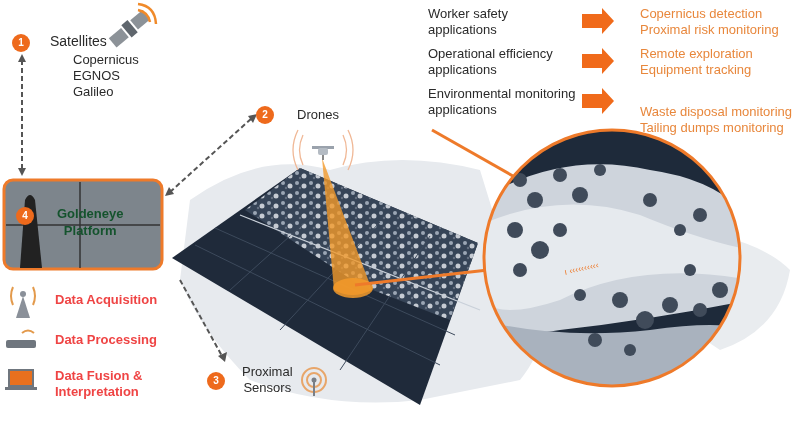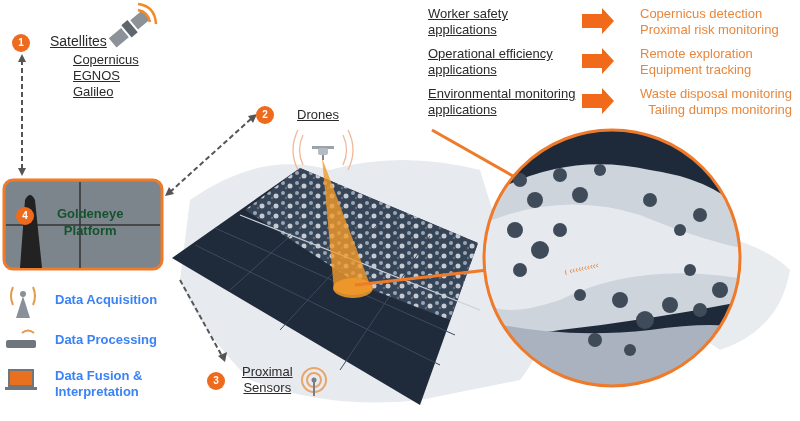--- a/index.html
+++ b/index.html
@@ -1,21 +1,21 @@
 <!DOCTYPE html>
 <html><head>
 <meta charset="utf-8">
 <style>
   html,body{margin:0;padding:0;background:#fff;}
   body{width:800px;height:421px;position:relative;overflow:hidden;font-family:"Liberation Sans",sans-serif;}
   .abs{position:absolute;}
   .badge{position:absolute;width:18px;height:18px;border-radius:50%;background:#ee6a1c;color:#fff;font-size:10px;font-weight:bold;text-align:center;line-height:18px;}
-  .dark{color:#2a2a2a;font-size:13px;line-height:16px;text-decoration:underline;}
+  .dark{color:#2a2a2a;font-size:13px;line-height:16px;}
   .orange{color:#e8873c;font-size:13px;line-height:16px;}
-  .legend-text{color:#3b82f6;font-size:13px;line-height:16px;font-weight:bold;}
+  .legend-text{color:#ef4444;font-size:13px;line-height:16px;font-weight:bold;}
   svg{position:absolute;left:0;top:0;}
 </style>
 </head>
 <body>
 
 <svg width="800" height="421">
   <defs>
     <pattern id="terrain" width="14" height="10" patternUnits="userSpaceOnUse">
       <rect width="14" height="10" fill="#39475a"></rect>
       <circle cx="3" cy="3" r="2" fill="#a9b4c2"></circle>
@@ -197,16 +197,16 @@
 </div>
 <div class="abs orange" style="left:640px;top:46px;">
   <div>Remote exploration</div>
   <div>Equipment tracking</div>
 </div>
 
 <div class="abs dark" style="left:428px;top:86px;">
   <div>Environmental monitoring</div>
   <div>applications</div>
 </div>
-<div class="abs orange" style="left:640px;top:86px;text-align:right;">
+<div class="abs orange" style="left:640px;top:104px;">
   <div>Waste disposal monitoring</div>
   <div>Tailing dumps monitoring</div>
 </div>
 
 </body></html>

